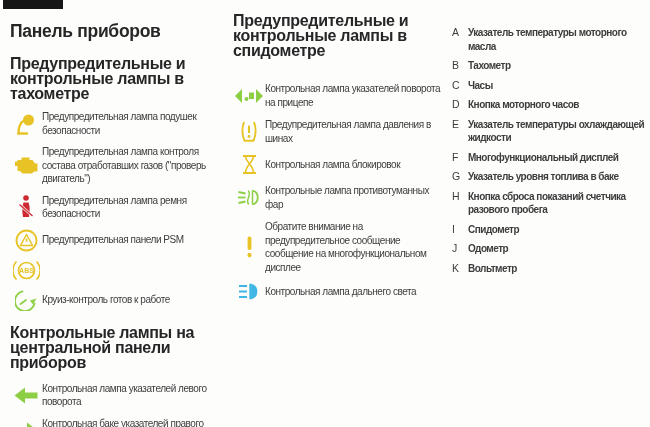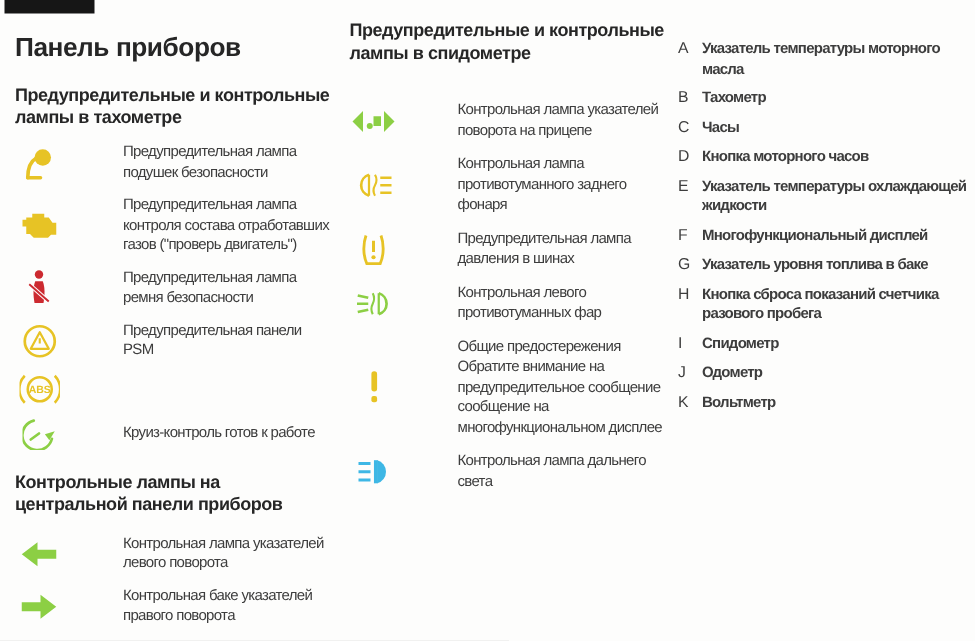--- a/index.html
+++ b/index.html
@@ -11,26 +11,26 @@
   .header-bar { position:absolute; left:3px; top:0; width:60px; height:9px; background:#161616; }
   .col { position:absolute; }
   .col-left  { left:10px;  top:21px;  width:212px; }
   .col-mid   { left:233px; top:13px;  width:215px; }
   .col-right { left:452px; top:26px;  width:198px; }
   .page-title {
     font-size:17.5px; font-weight:bold; color:#262626; letter-spacing:-0.3px;
     line-height:20px; margin:0 0 15px 0;
   }
   .section-heading {
-    font-size:12px; font-weight:bold; color:#262626; letter-spacing:-0.3px;
+    font-size:16px; font-weight:bold; color:#262626; letter-spacing:-0.3px;
     line-height:15px; margin:0 0 9px 0;
   }
   .col-mid .section-heading { margin-bottom:24px; }
   .heading-central { margin-top:14px; margin-bottom:12px; }
-  .legend-item { display:flex; align-items:center;gap:40px; }
+  .legend-item { display:flex; align-items:center; }
   .col-left .legend-item { margin-bottom:8px; }
   .col-mid  .legend-item { margin-bottom:9px; }
   .legend-icon {
     flex:0 0 32px; width:32px; display:flex; justify-content:center;
     align-items:center;
   }
   .legend-text {
     font-size:10px; line-height:13.5px; letter-spacing:-0.45px; color:#3d3d3d;
   }
   .col-left .legend-text { max-width:174px; }
@@ -179,79 +179,74 @@
               <circle cx="12.5" cy="11" r="2" fill="currentColor"></circle>
               <rect x="15" y="4.5" width="5" height="6.5" fill="currentColor"></rect>
             </svg>
           </span>
           <div class="legend-text">
             <div>Контрольная лампа указателей поворота на прицепе</div>
 
           </div>
         </div>
 
-        <div class="legend-item">
-          <span class="legend-icon" style="color: rgb(231, 195, 37);">
-            <svg width="25" height="17" viewBox="0 0 25 17">
-              <path d="M9 1.5a7.3 7.3 0 0 0 0 14" fill="none" stroke="currentColor" stroke-width="1.8"></path>
-              <line x1="9" y1="1.5" x2="9" y2="15.5" stroke="currentColor" stroke-width="1.5"></line>
-              <path d="M13 1.5q2 3.5 0 7t0 7" fill="none" stroke="currentColor" stroke-width="1.4"></path>
-              <line x1="16.5" y1="3.5" x2="24" y2="3.5" stroke="currentColor" stroke-width="1.8"></line>
-              <line x1="16.5" y1="8.5" x2="24" y2="8.5" stroke="currentColor" stroke-width="1.8"></line>
-              <line x1="16.5" y1="13.5" x2="24" y2="13.5" stroke="currentColor" stroke-width="1.8"></line>
-            </svg>
-          </span>
-          <div class="legend-text">
-            <div>Контрольная лампа противотуманного заднего фонаря</div>
-
-          </div>
-        </div>
 
         <div class="legend-item">
           <span class="legend-icon" style="color: rgb(231, 195, 37);">
             <svg width="20" height="21" viewBox="0 0 20 21">
               <path d="M5 1C3 6.5 3 14 5.5 19.7h9C17 14 17 6.5 15 1" fill="none" stroke="currentColor" stroke-width="1.9"></path>
               <line x1="10" y1="4.5" x2="10" y2="12" stroke="currentColor" stroke-width="2"></line>
               <circle cx="10" cy="15.5" r="1.4" fill="currentColor"></circle>
             </svg>
           </span>
           <div class="legend-text">
             <div>Предупредительная лампа давления в шинах</div>
 
           </div>
         </div>
 
+        <div class="legend-item">
+          <span class="legend-icon" style="color: rgb(231, 195, 37);">
+            <svg width="19" height="21" viewBox="0 0 19 21">
+              <path d="M3 2h13M3 19h13" stroke="currentColor" stroke-width="1.8"></path>
+              <path d="M5.5 2c0 6 8 9 8 17M13.5 2c0 6-8 9-8 17" fill="none" stroke="currentColor" stroke-width="1.6"></path>
+            </svg>
+          </span>
+          <div class="legend-text">
+            <div>Контрольная лампа блокировок</div>
+
+          </div>
+        </div>
 
 
         <div class="legend-item">
           <span class="legend-icon" style="color: rgb(140, 207, 68);">
             <svg width="25" height="17" viewBox="0 0 25 17">
               <path d="M15.5 1.5a7.3 7.3 0 0 1 0 14" fill="none" stroke="currentColor" stroke-width="1.8"></path>
               <line x1="15.5" y1="1.5" x2="15.5" y2="15.5" stroke="currentColor" stroke-width="1.5"></line>
               <path d="M11.5 1.5q1.8 3.5 0 7t0 7" fill="none" stroke="currentColor" stroke-width="1.4"></path>
               <line x1="1.5" y1="3" x2="8.5" y2="4.5" stroke="currentColor" stroke-width="1.8"></line>
               <line x1="1" y1="8.5" x2="8.5" y2="8.5" stroke="currentColor" stroke-width="1.8"></line>
               <line x1="1.5" y1="14" x2="8.5" y2="12.5" stroke="currentColor" stroke-width="1.8"></line>
             </svg>
           </span>
           <div class="legend-text">
-            <div>Контрольная левого противотуманных фар</div>
+            <div>Контрольные лампа противотуманных фар</div>
 
           </div>
         </div>
 
         <div class="legend-item">
           <span class="legend-icon" style="color: rgb(231, 195, 37);">
             <svg width="9" height="22" viewBox="0 0 9 22">
               <rect x="2.6" y="0.5" width="3.8" height="13.5" rx="1.8" fill="currentColor"></rect>
               <rect x="2.6" y="17" width="3.8" height="4.2" rx="1.4" fill="currentColor"></rect>
             </svg>
           </span>
           <div class="legend-text">
-            <div>Общие предостережения</div>
             <div class="legend-note">Обратите внимание на предупредительное сообщение сообщение на многофункциональном дисплее</div>
           </div>
         </div>
 
         <div class="legend-item">
           <span class="legend-icon" style="color: rgb(62, 183, 229);">
             <svg width="25" height="17" viewBox="0 0 25 17">
               <path d="M14.5 0.8a8 8 0 0 1 0 15.4z" fill="currentColor"></path>
               <rect x="12.3" y="0.8" width="2.6" height="15.4" fill="currentColor"></rect>
               <line x1="2" y1="3" x2="10" y2="3" stroke="currentColor" stroke-width="2"></line>

